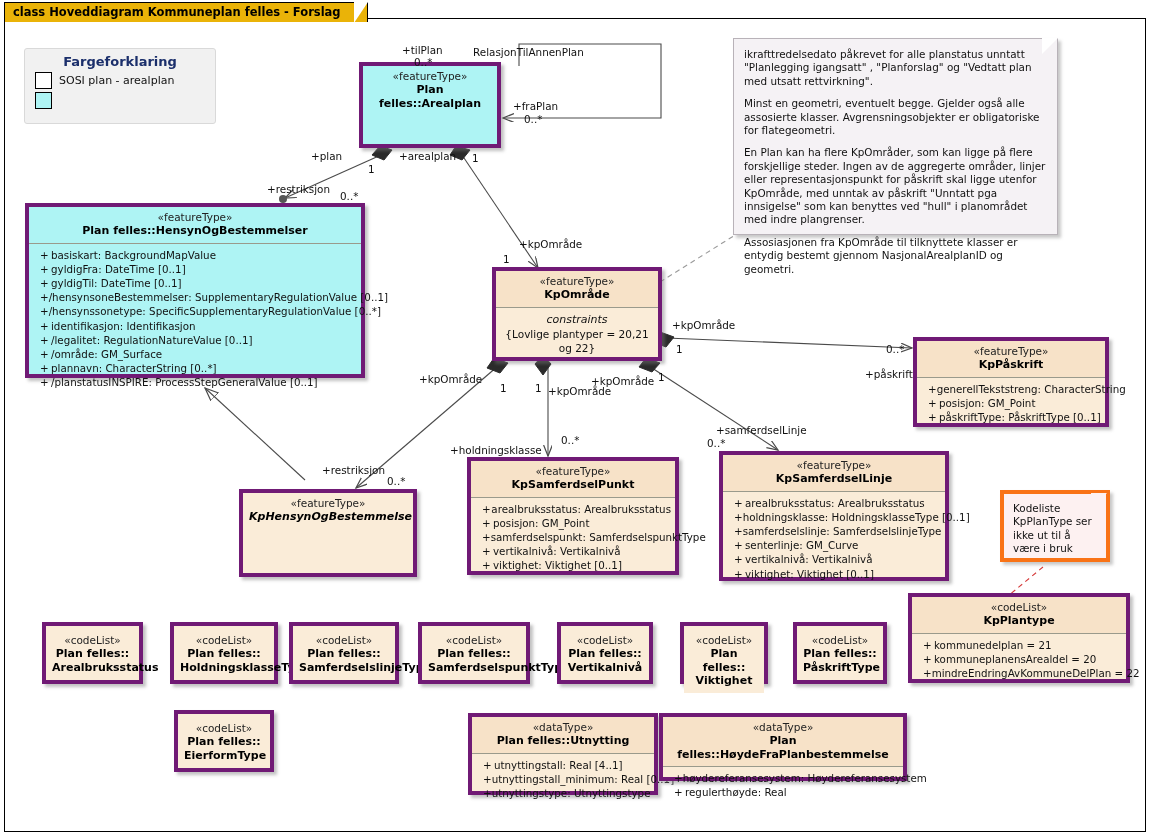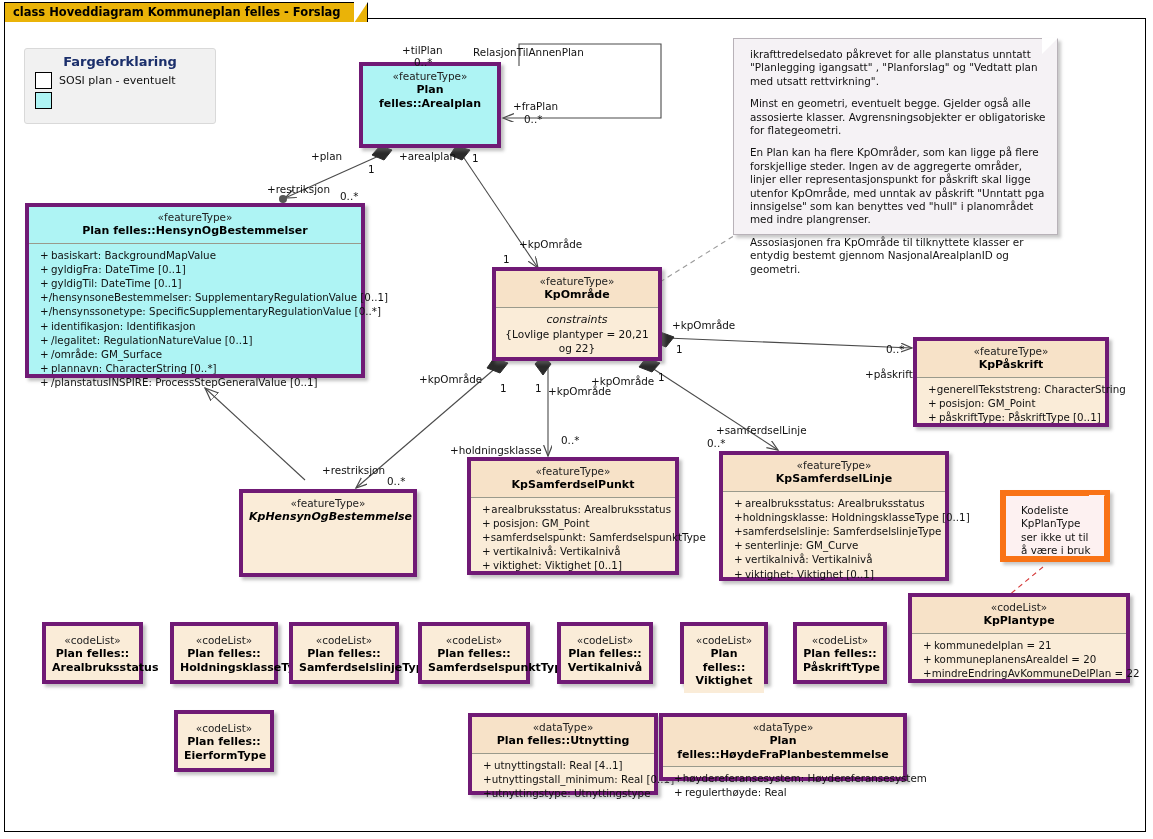--- a/index.html
+++ b/index.html
@@ -39,26 +39,26 @@
   .constr .cbody{font-size:10.5px;color:#111;line-height:14px;}
 
   .blue{background:#aef4f4;}
   .blue .hdr{background:#aef4f4;}
   .tan{background:#faecd8;}
   .tan .hdr{background:#f7e2c8;}
   .tan.plain{background:#faecd8;}
 
   
   .note{position:absolute;box-sizing:border-box;background:#f5f2f5;
-        border:1px solid #b8b2b8;box-shadow:3px 3px 3px rgba(120,120,120,.4);padding-left:6px;}
+        border:1px solid #b8b2b8;box-shadow:3px 3px 3px rgba(120,120,120,.4);}
   .note .fold{position:absolute;right:-1px;top:-1px;width:0;height:0;
         border-left:16px solid #ffffff;border-bottom:16px solid transparent;}
   .note p{margin:0 0 9px 0;font-size:10.4px;line-height:13.4px;color:#111;}
   .note .inner{padding:9px 10px 4px 10px;}
-  .note.red{background:#fdf1f1;border:6px solid #f97316;}
+  .note.red{background:#fdf1f1;border:4px solid #f97316;}
   .note.red .fold{border-left-color:#fdf1f1;}
   .note.red .inner p{margin-bottom:0;}
 
   
   .lbl{position:absolute;font-size:10.4px;color:#111;white-space:nowrap;line-height:12px;}
 
   svg.links{position:absolute;left:0;top:0;width:1153px;height:839px;overflow:visible;pointer-events:none;}
   svg.links line,svg.links path,svg.links polyline{stroke:#4a4a4a;stroke-width:1.1;fill:none;}
   .dashred{stroke:#d63a3a!important;stroke-width:1.2;stroke-dasharray:5 4;}
   .dashgrey{stroke:#9a9a9a!important;stroke-width:1.1;stroke-dasharray:5 4;}
@@ -113,21 +113,21 @@
     <polygon class="diamond" points="660,332 674,337 666,347 653,342"></polygon>
     <polygon class="diamond" points="494,358 508,363 500,373 487,368"></polygon>
     <polygon class="diamond" points="543,355 551,364 543,375 535,364"></polygon>
     <polygon class="diamond" points="646,358 660,363 652,372 639,367"></polygon>
   </svg>
 
   <div class="legend">
     <div class="legend-title">Fargeforklaring</div>
     <div class="legend-row">
       <span class="legend-sw" style="background:#ffffff"></span>
-      <span class="legend-lbl">SOSI plan - eventuelt</span>
+      <span class="legend-lbl">SOSI plan - arealplan</span>
     </div>
     <div class="legend-row">
       <span class="legend-sw" style="background:#aef4f4"></span>
     </div>
   </div>
 
   <div class="note" style="left:733px;top:38px;width:325px;height:197px;">
     <div class="fold"></div>
     <div class="inner">
       <p>ikrafttredelsedato påkrevet for alle planstatus unntatt "Planlegging igangsatt" , "Planforslag" og "Vedtatt plan med utsatt rettvirkning".</p>

